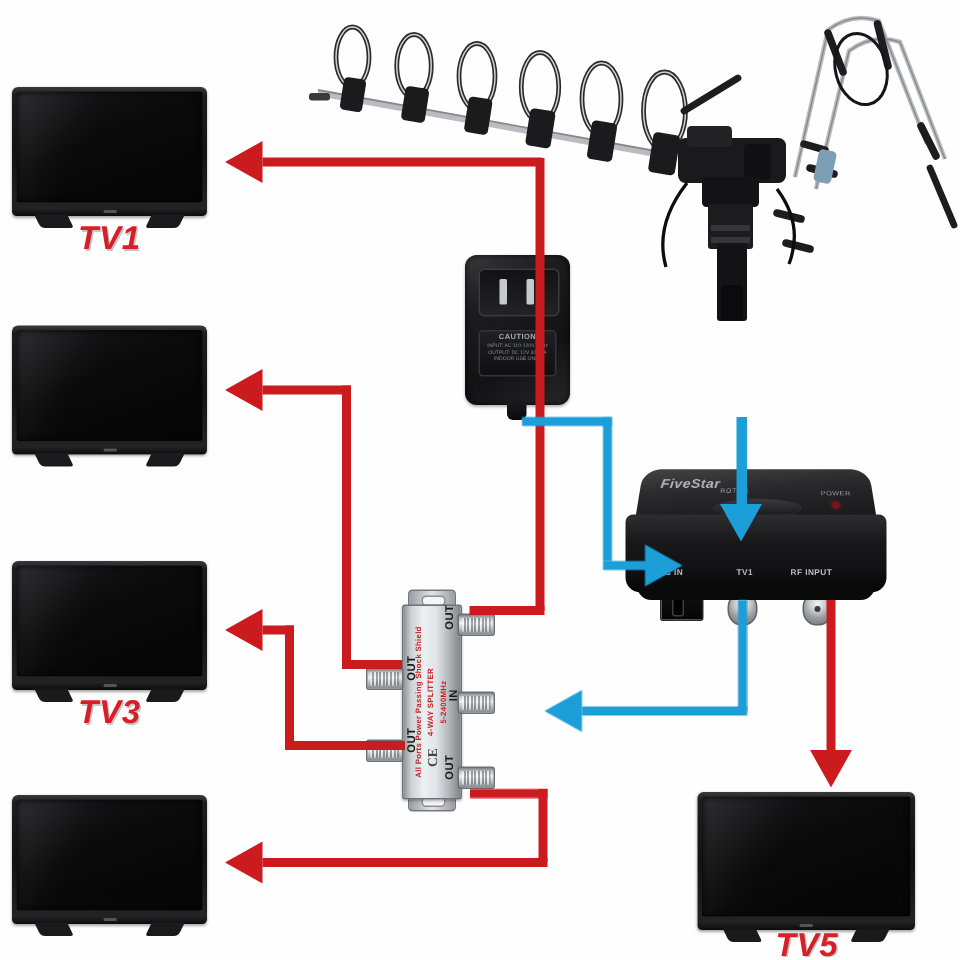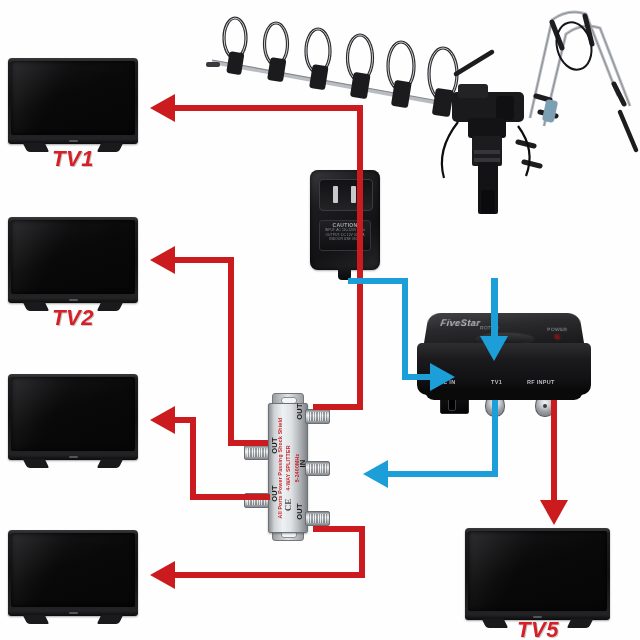--- a/index.html
+++ b/index.html
@@ -545,30 +545,30 @@
   <div class="tv-label" style="left:13px; top:146px;">TV1</div>
 
   <div class="tv" style="left:8px; top:217px; width:130px; height:86px;">
     <div class="tv-body">
       <div class="tv-screen"></div>
       <div class="tv-logo"></div>
     </div>
     <div class="tv-foot l"></div>
     <div class="tv-foot r"></div>
   </div>
-  <div class="tv-label" style="left:13px; top:305px;">TV2</div>
 
   <div class="tv" style="left:8px; top:374px; width:130px; height:86px;">
     <div class="tv-body">
       <div class="tv-screen"></div>
       <div class="tv-logo"></div>
     </div>
     <div class="tv-foot l"></div>
     <div class="tv-foot r"></div>
   </div>
+  <div class="tv-label" style="left:13px; top:462px;">TV3</div>
 
   <div class="tv" style="left:8px; top:530px; width:130px; height:86px;">
     <div class="tv-body">
       <div class="tv-screen"></div>
       <div class="tv-logo"></div>
     </div>
     <div class="tv-foot l"></div>
     <div class="tv-foot r"></div>
   </div>
 

